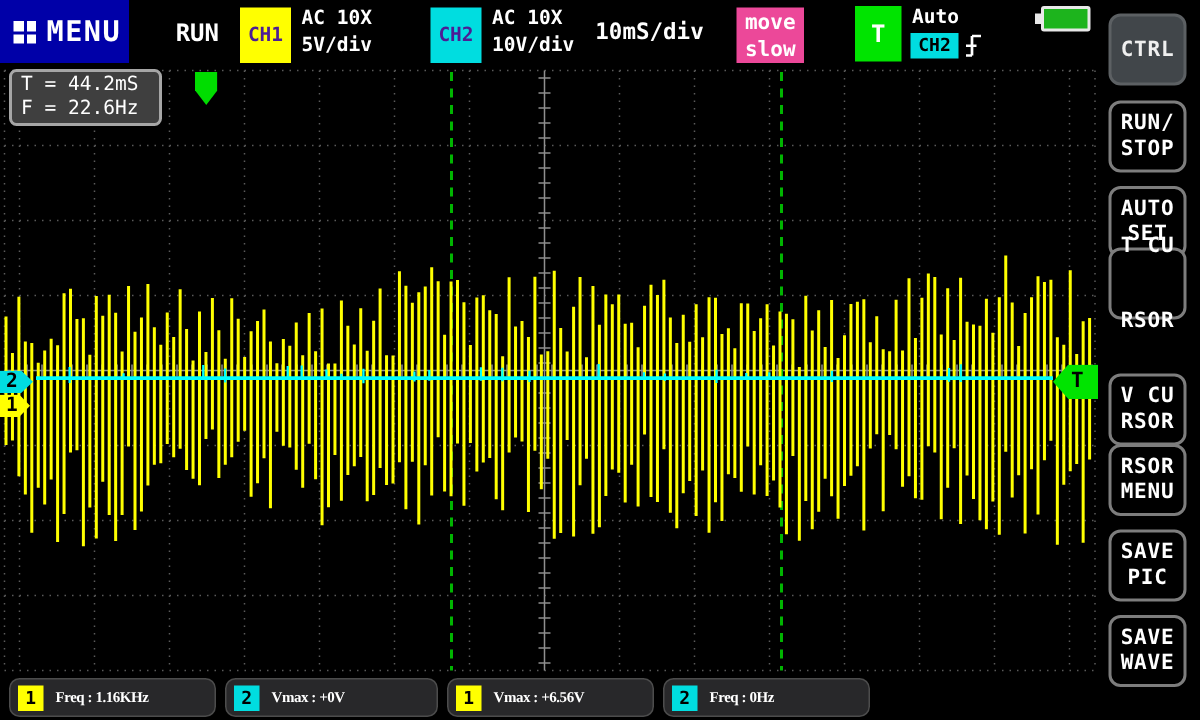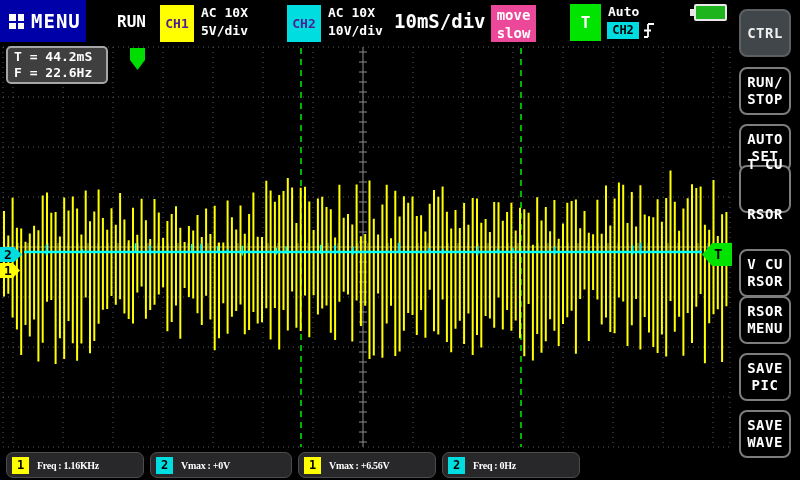--- a/index.html
+++ b/index.html
@@ -13,21 +13,21 @@
   .menu-icon{width:15px;height:15px;display:grid;grid-template-columns:7px 6px;
              grid-template-rows:7px 6px;gap:2px;}
   .menu-icon span{background:#fff;display:block;}
   .menu-label{font-size:19px;font-weight:bold;letter-spacing:1px;}
   .run-status{left:98px;top:0;width:48px;height:43px;line-height:43px;text-align:right;
               font-size:16px;font-weight:bold;}
   .ch-badge{top:5px;width:34px;height:37px;line-height:37px;text-align:center;
             color:#4c1d95;font-size:13px;font-weight:bold;}
   .ch-info{top:4px;font-size:13px;font-weight:bold;line-height:18px;white-space:pre;}
   .timebase{left:394px;top:0;width:78px;height:43px;line-height:43px;text-align:center;
-            font-size:19px;font-weight:bold;}
+            font-size:15px;font-weight:bold;}
   .move-badge{left:491px;top:5px;width:45px;height:37px;background:#ec4899;text-align:center;
               font-size:14px;font-weight:bold;line-height:18px;padding-top:1px;box-sizing:border-box;}
   .trig-t{left:570px;top:4px;width:31px;height:37px;line-height:37px;text-align:center;
           color:#fff;font-size:16px;font-weight:bold;}
   .trig-mode{left:608px;top:4px;font-size:13px;font-weight:bold;}
   .trig-src{left:607px;top:22px;width:32px;height:17px;line-height:17px;text-align:center;
             color:#000;font-size:12px;font-weight:bold;}
   .battery{left:694px;top:4px;width:29px;height:13px;border:2px solid #e8e8e8;border-radius:2px;
            background:#1db41d;}
   .battery::before{content:"";position:absolute;left:-6px;top:3px;width:4px;height:7px;background:#e8e8e8;}
@@ -36,21 +36,21 @@
   .side-btn{left:739px;width:52px;height:48px;border:2px solid #7d7d7d;border-radius:8px;
             box-sizing:border-box;background:#000;color:#fff;display:flex;flex-direction:column;
             justify-content:center;align-items:center;font-size:14px;font-weight:bold;
             line-height:17px;letter-spacing:0.5px;}
   .side-btn.active{background:#41464a;border-color:#5c6063;color:#efefef;}
 
   
   .plot{left:0;top:44px;width:733px;height:406px;}
   .plot svg{position:absolute;left:0;top:0;}
   .readout{left:6px;top:2px;width:102px;height:38px;background:#3f3f3f;border:2px solid #a6a6a6;
-           border-radius:5px;box-sizing:border-box;font-size:13px;font-weight:bold;
+           border-radius:5px;box-sizing:border-box;font-size:13px;font-weight:normal;
            line-height:16px;padding:1px 0 0 6px;white-space:pre;}
   .trig-arrow{left:130px;top:4px;width:15px;height:22px;background:#00dd00;
               clip-path:polygon(0 0,100% 0,100% 55%,50% 100%,0 55%);}
   .flag{color:#000;font-weight:bold;text-align:left;box-sizing:border-box;}
   .flag-2{left:0;top:203px;width:22px;height:15px;font-size:13px;line-height:15px;padding-left:4px;
           clip-path:polygon(0 0,64% 0,100% 50%,64% 100%,0 100%);}
   .flag-1{left:0;top:219px;width:20px;height:15px;font-size:13px;line-height:15px;padding-left:4px;
           clip-path:polygon(0 0,64% 0,100% 50%,64% 100%,0 100%);}
   .flag-t{left:702px;top:199px;width:30px;height:23px;font-size:14px;line-height:23px;padding-left:12px;
           clip-path:polygon(0 50%,34% 0,100% 0,100% 100%,34% 100%);}

